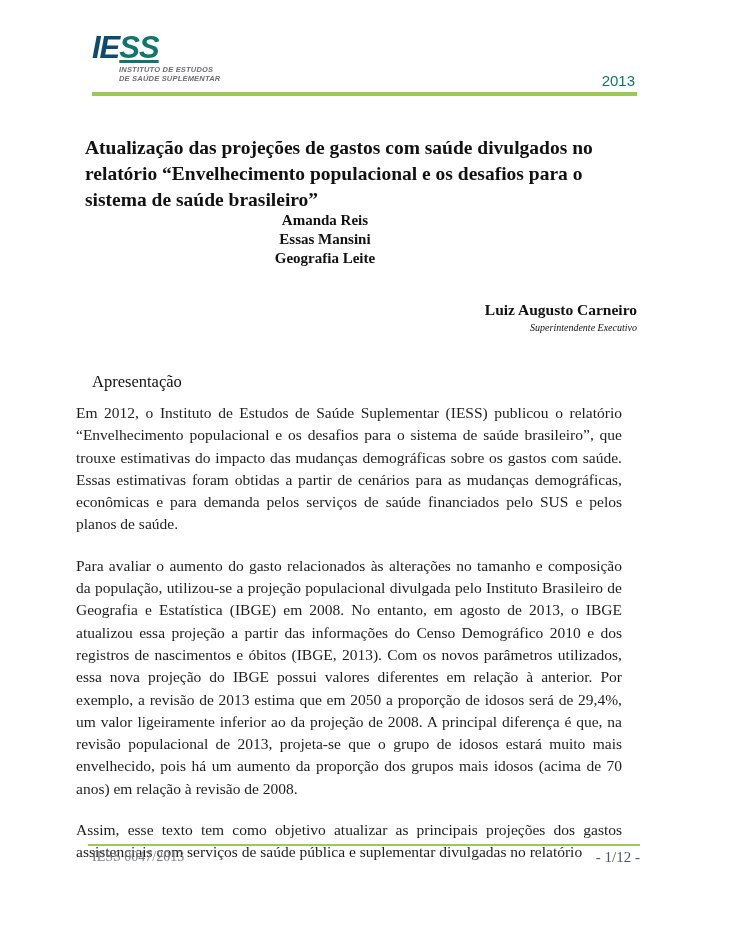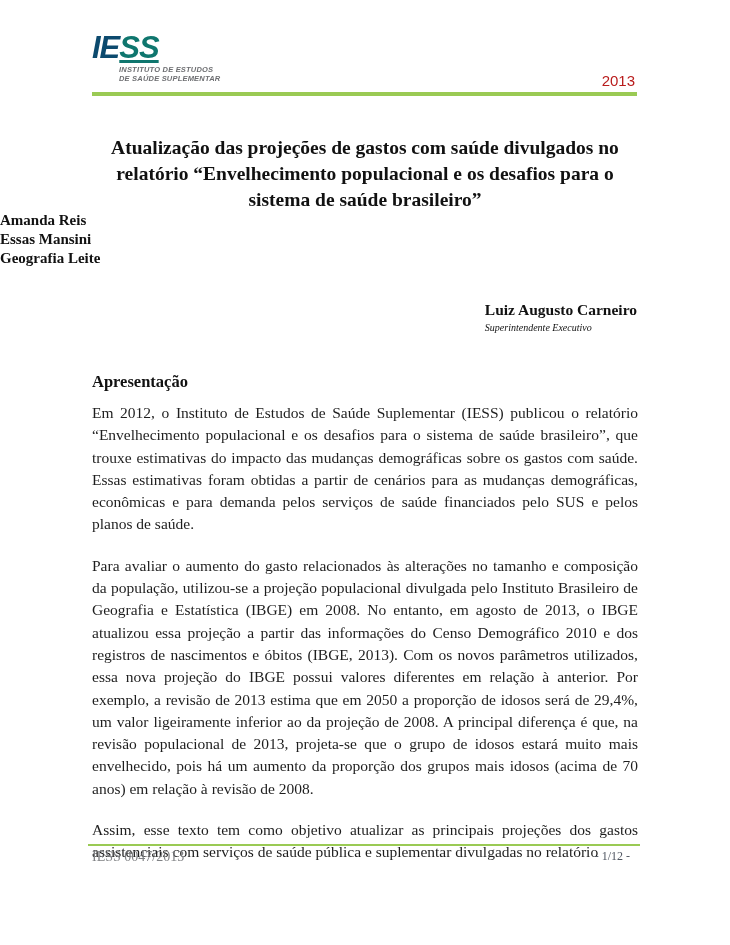--- a/index.html
+++ b/index.html
@@ -24,70 +24,70 @@
   .logo-sub{
     font-family:"Liberation Sans", sans-serif;
     font-style:italic;font-weight:bold;
     font-size:7.5px;line-height:9px;
     color:#6d6e71;letter-spacing:.2px;
     margin-left:27px;margin-top:2px;
   }
   .year{
     position:absolute;top:72px;right:95px;
     font-family:"Liberation Sans", sans-serif;
-    font-size:15px;color:#b91c1c;
+    font-size:15px;color:#0f766e;
   }
   .header-rule{
     position:absolute;top:92px;left:92px;width:545px;height:4px;
     background:#9aca54;border:none;
   }
 
   
   .doc-title{
     position:absolute;top:122px;left:85px;width:560px;
-    text-align:center;font-weight:bold;font-size:19.5px;line-height:26px;
+    text-align:left;font-weight:bold;font-size:19.5px;line-height:26px;
     color:#111111;
   }
   .authors{
     position:absolute;top:211px;left:0;width:650px;
-    text-align:left;font-weight:bold;font-size:15px;line-height:19px;
+    text-align:center;font-weight:bold;font-size:15px;line-height:19px;
     color:#111111;
   }
   .signature{
-    position:absolute;top:300px;right:93px;text-align:left;
+    position:absolute;top:300px;right:93px;text-align:right;
   }
   .signature .name{font-weight:bold;font-size:15.5px;line-height:19px;color:#111111;}
   .signature .role{font-style:italic;font-size:10px;line-height:18px;color:#111111;}
 
   
   .section-heading{
     position:absolute;top:372px;left:92px;
-    font-weight:bold;font-size:16.5px;color:#111111;
+    font-weight:normal;font-size:16.5px;color:#111111;
   }
   .body-text{
-    position:absolute;top:402px;left:92px;width:546px;
+    position:absolute;top:402px;left:76px;width:546px;
   }
   .body-text p{
     margin:0 0 19px 0;
     font-size:15.5px;line-height:22.3px;
     text-align:justify;
   }
 
   
   .footer-rule{
     position:absolute;top:844px;left:88px;width:552px;height:2px;
     background:#9aca54;border:none;
   }
   .footer-left{
     position:absolute;top:849px;left:92px;
     font-size:14px;color:#808285;
   }
   .footer-right{
-    position:absolute;top:849px;right:100px;
-    font-size:12px;color:#4f5560;
+    position:absolute;top:849px;right:90px;
+    font-size:15px;color:#4f5560;
   }
 </style>
 </head>
 <body>
 
 <div class="page">
 
   <div class="logo">
     <div class="logo-word">
       <span class="logo-ie">IE</span><span class="logo-ss">SS</span>

